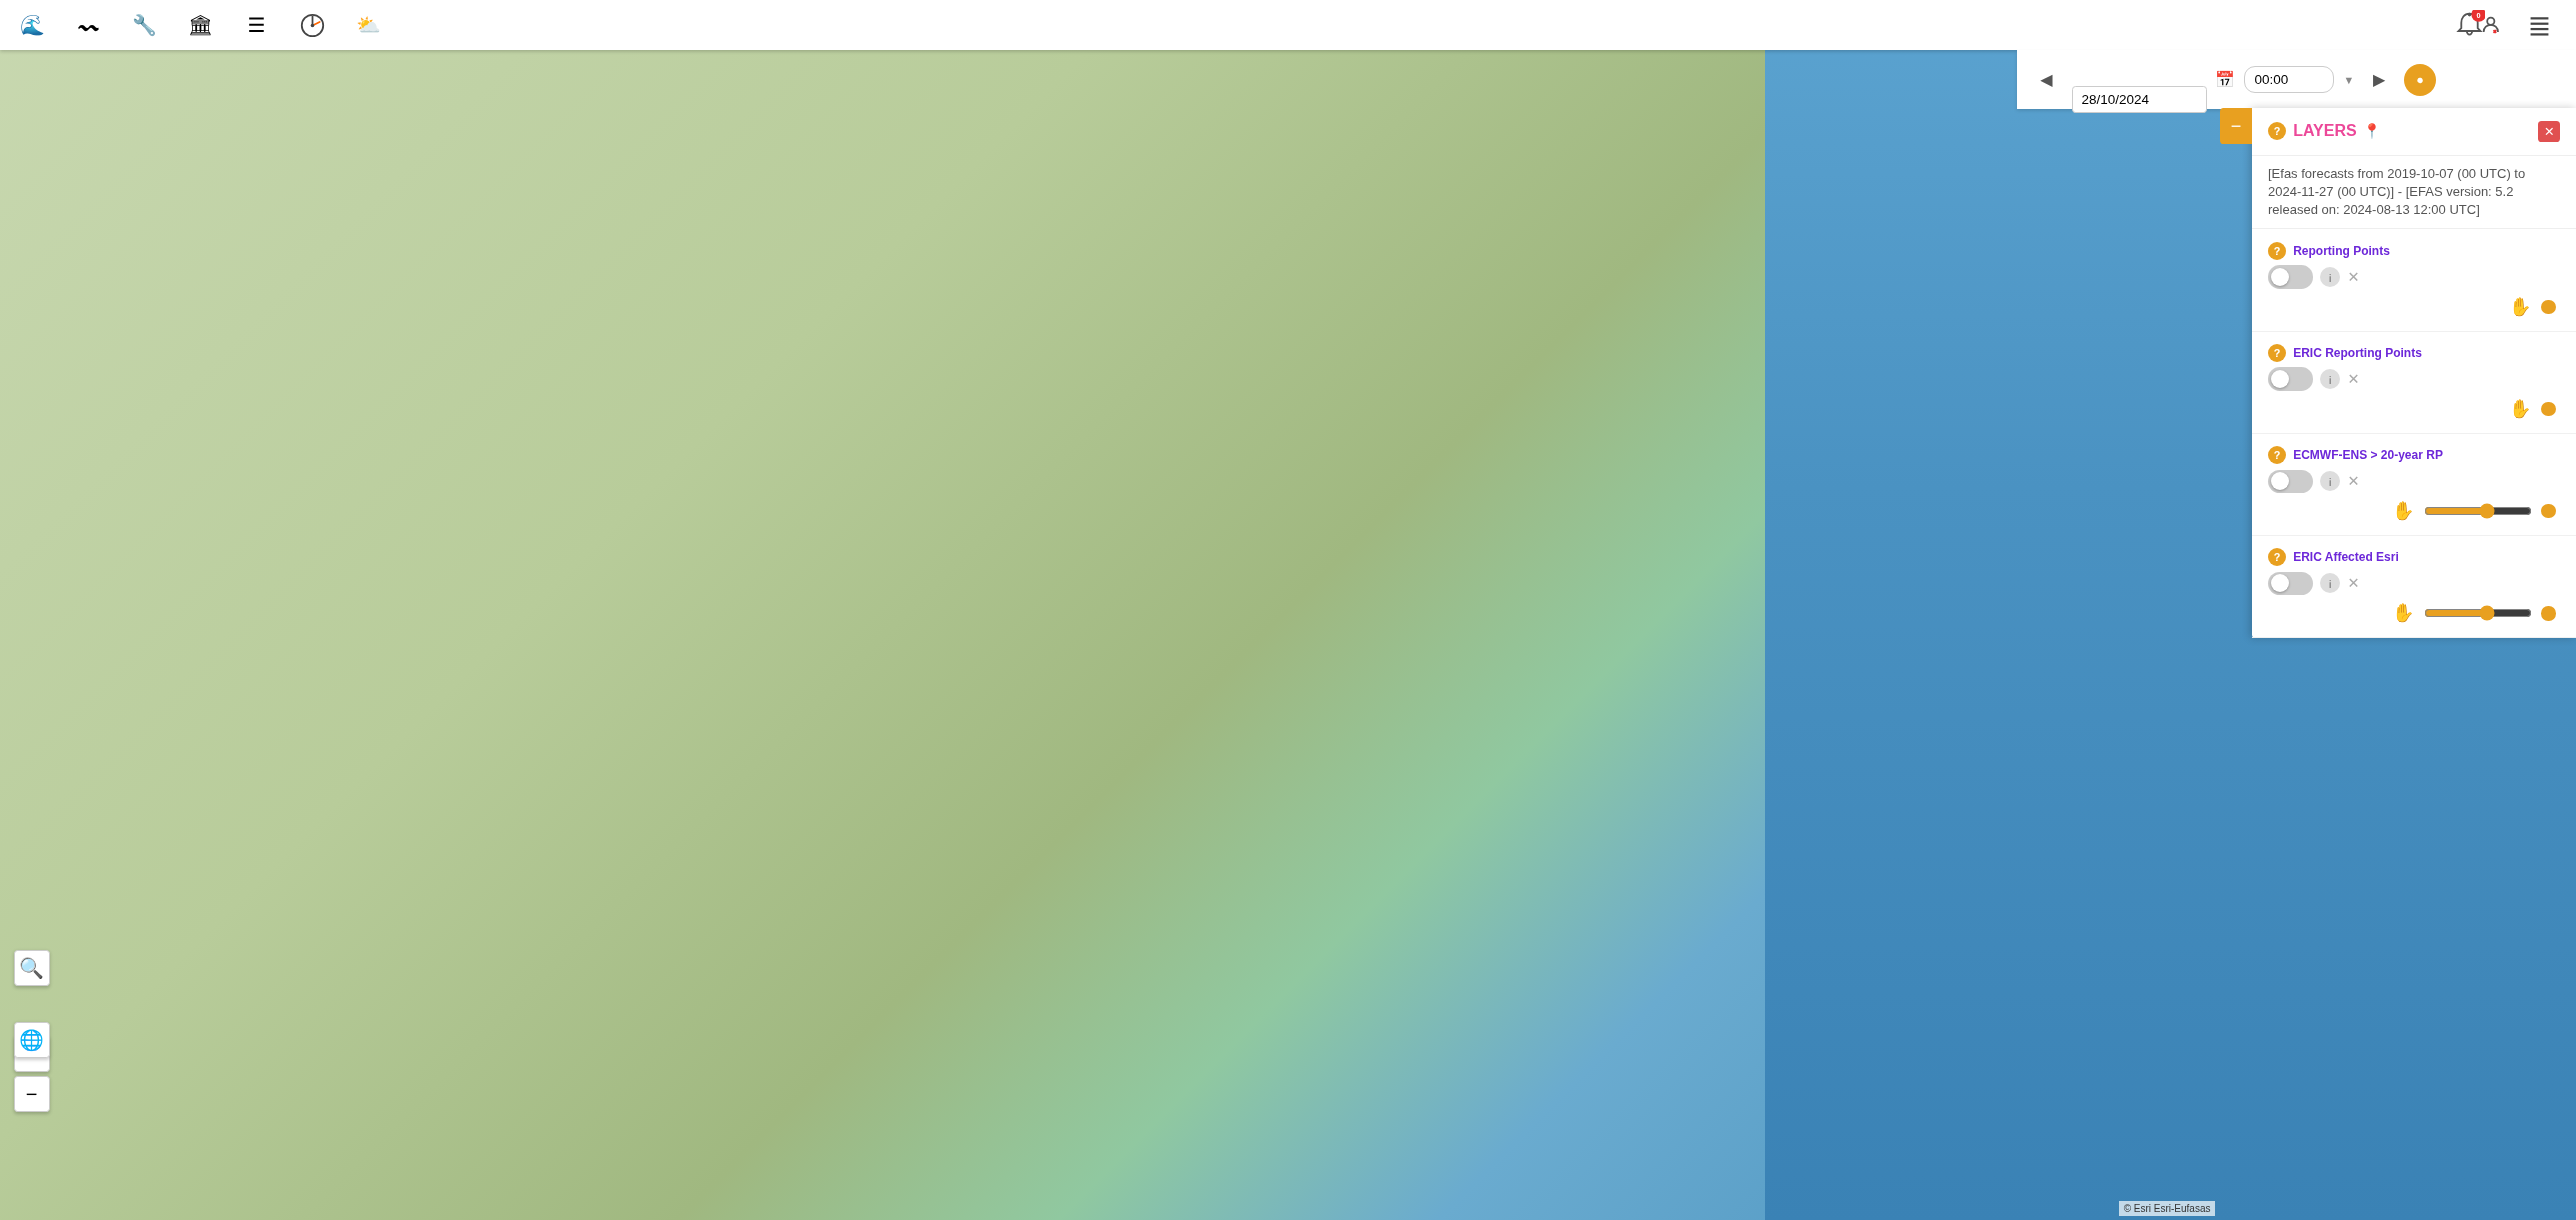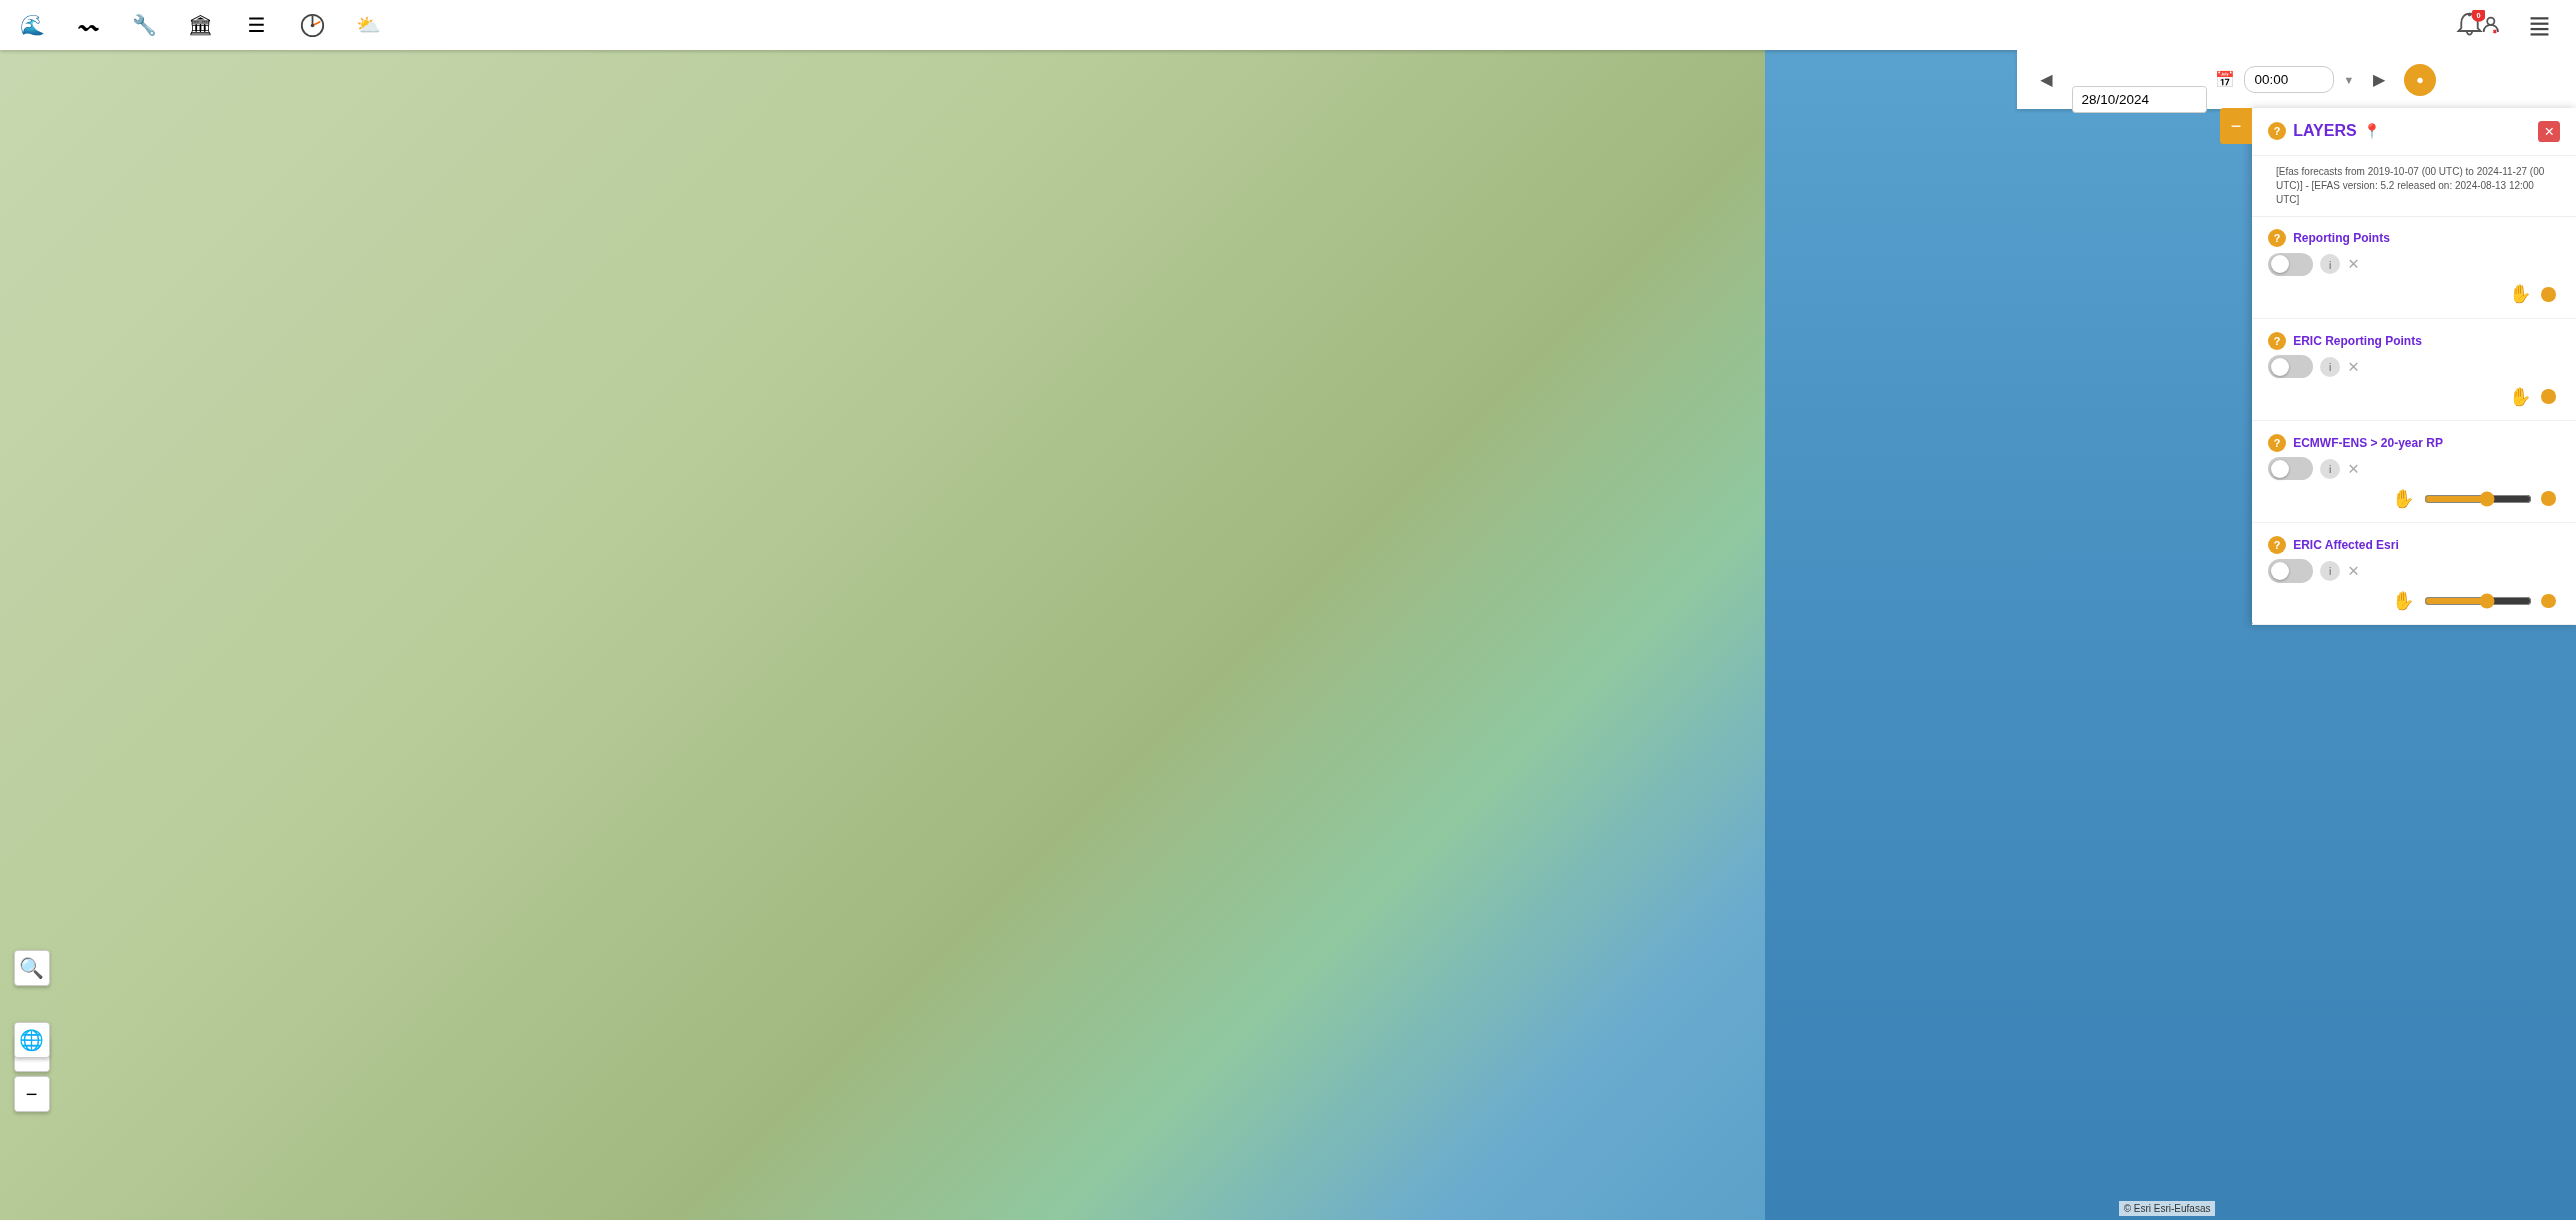--- a/index.html
+++ b/index.html
@@ -161,21 +161,21 @@
       padding: 12.6px 16px;
       display: flex;
       align-items: center;
       gap: 7.2px;
       border-bottom: 0.9px solid #eee;
     }
 
     .layers-title {
       font-size: 16px;
       font-weight: bold;
-      color: #6d28d9;
+      color: #ec4899;
     }
 
     .layers-pin-icon {
       color: #e8302a;
       font-size: 14.4px;
     }
 
     .layers-close-x {
       margin-left: auto;
       background: #e05050;
@@ -185,22 +185,22 @@
       width: 21.6px;
       height: 21.6px;
       cursor: pointer;
       font-size: 12.6px;
       display: flex;
       align-items: center;
       justify-content: center;
     }
 
     .efas-info {
-      padding: 9px 24px;
-      font-size: 10px;
+      padding: 9px 16px;
+      font-size: 13px;
       color: #555;
       border-bottom: 0.9px solid #eee;
       line-height: 1.4;
     }
 
     .layer-item {
       padding: 12.6px 16px;
       border-bottom: 0.9px solid #f0f0f0;
       position: relative;
     }

